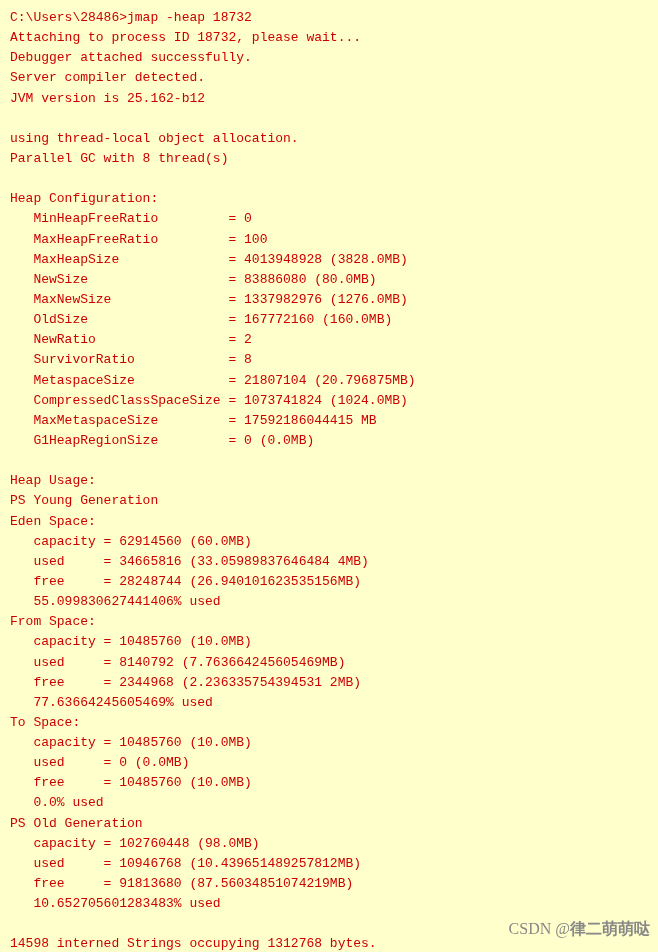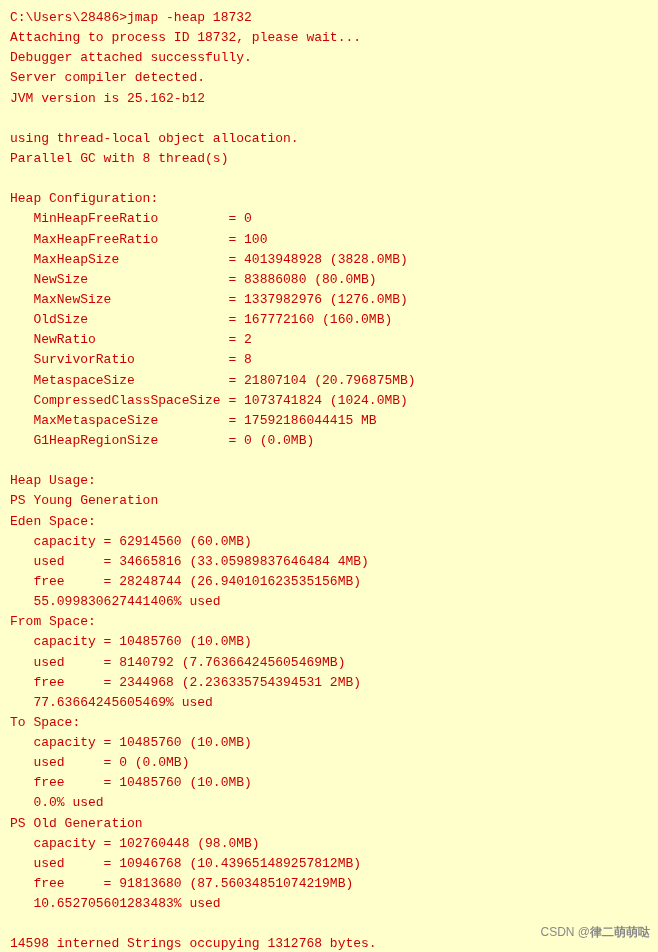--- a/index.html
+++ b/index.html
@@ -18,23 +18,23 @@
       line-height: 1.55;
     }
     .terminal-content {
       white-space: pre-wrap;
       word-break: break-all;
     }
     .watermark {
       position: absolute;
       bottom: 10px;
       right: 8px;
-      font-size: 12px;
+      font-size: 16px;
       color: #888;
-      font-family: Liberation Sans, sans-serif;
+      font-family: Liberation Serif, serif;
       text-align: center;
     }
     .watermark-bold {
       font-weight: bold;
     }
   </style>
 </head>
 <body>
 
 <div class="terminal-content" id="terminal-output">C:\Users\28486&gt;jmap -heap 18732

